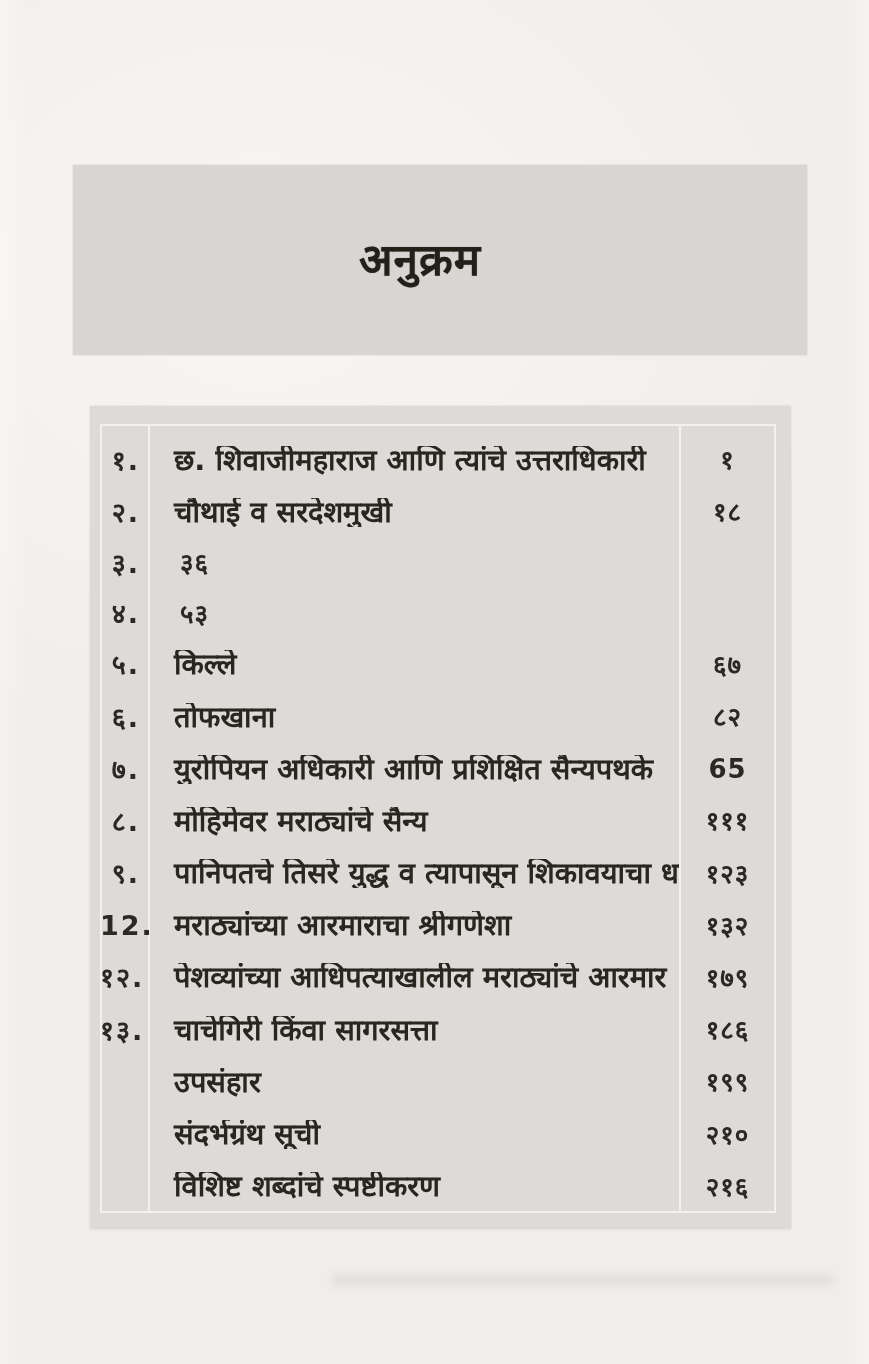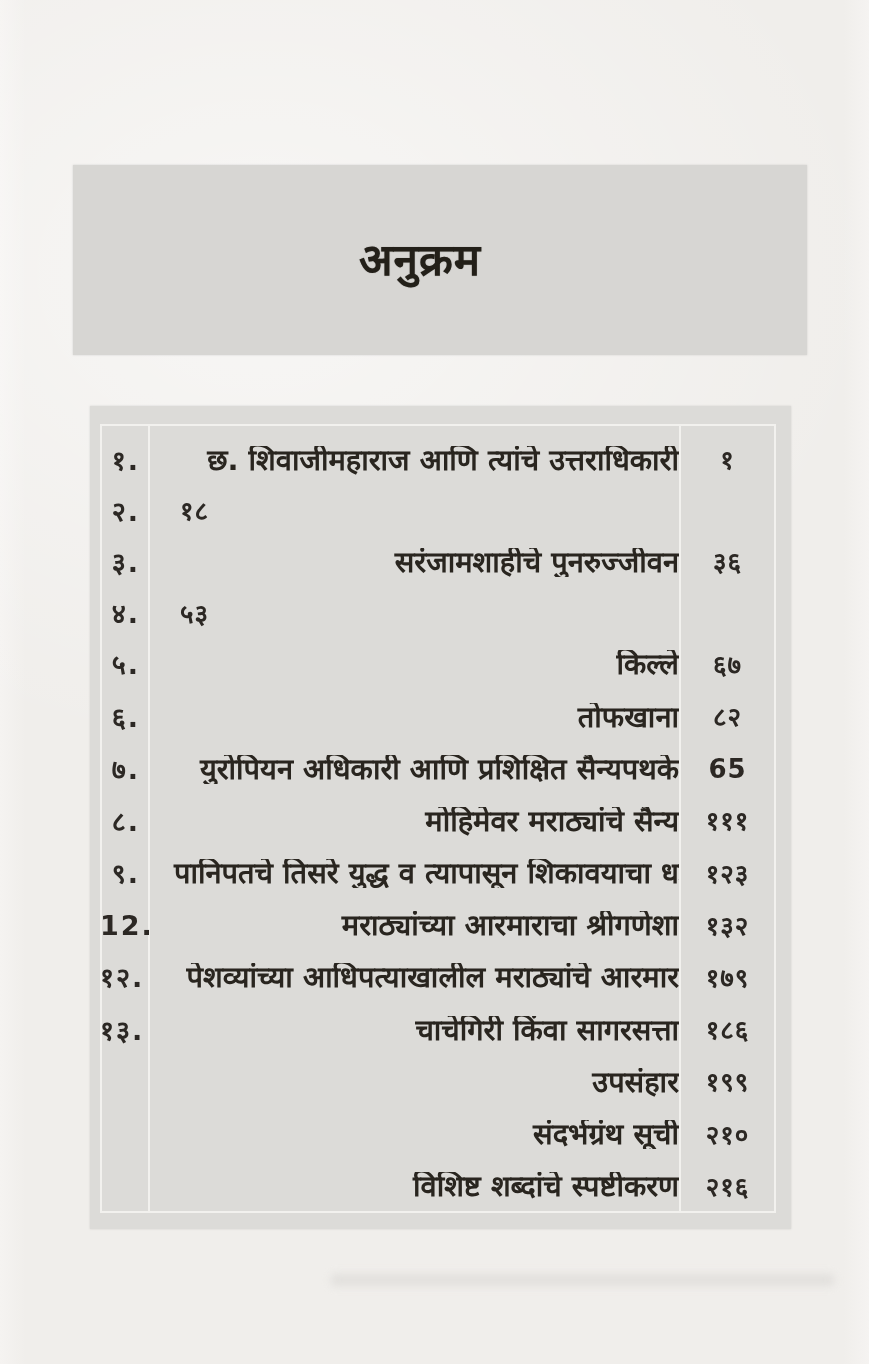--- a/index.html
+++ b/index.html
@@ -85,21 +85,20 @@
     letter-spacing: 2px;
   }
   .cell-title {
     flex: 1 1 auto;
     padding-left: 28px;
     font-size: 29px;
     font-weight: 600;
     color: #29251f;
     white-space: nowrap;
     overflow: hidden;
-    text-align: right;
   }
   .cell-page {
     flex: 0 0 97px;
     width: 97px;
     text-align: center;
     font-size: 26px;
     font-weight: 600;
     letter-spacing: 1px;
   }
 
@@ -127,26 +126,26 @@
   <div class="toc-sep sep-page"></div>
   <div class="toc-rows">
   <div class="toc-row">
     <span class="cell-num">१.</span>
     <span class="cell-title">छ. शिवाजीमहाराज आणि त्यांचे उत्तराधिकारी</span>
     <span class="cell-page">१</span>
   </div>
 
   <div class="toc-row">
     <span class="cell-num">२.</span>
+    <span class="cell-title">चौथाई व सरदेशमुखी</span>
     <span class="cell-page">१८</span>
   </div>
 
   <div class="toc-row">
     <span class="cell-num">३.</span>
-    <span class="cell-title">सरंजामशाहीचे पुनरुज्जीवन</span>
     <span class="cell-page">३६</span>
   </div>
 
   <div class="toc-row">
     <span class="cell-num">४.</span>
     <span class="cell-page">५३</span>
   </div>
 
   <div class="toc-row">
     <span class="cell-num">५.</span>

